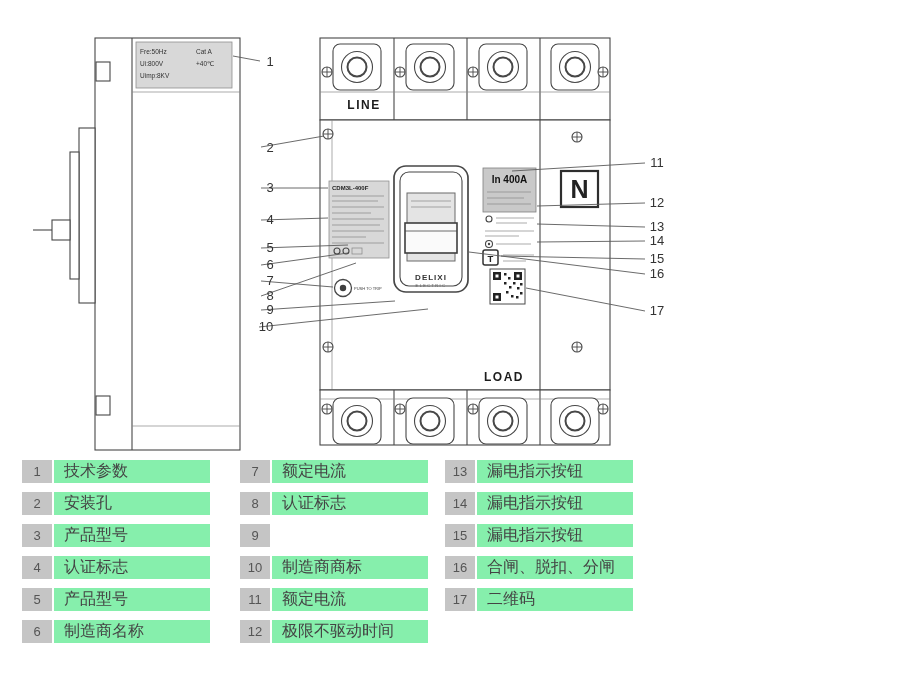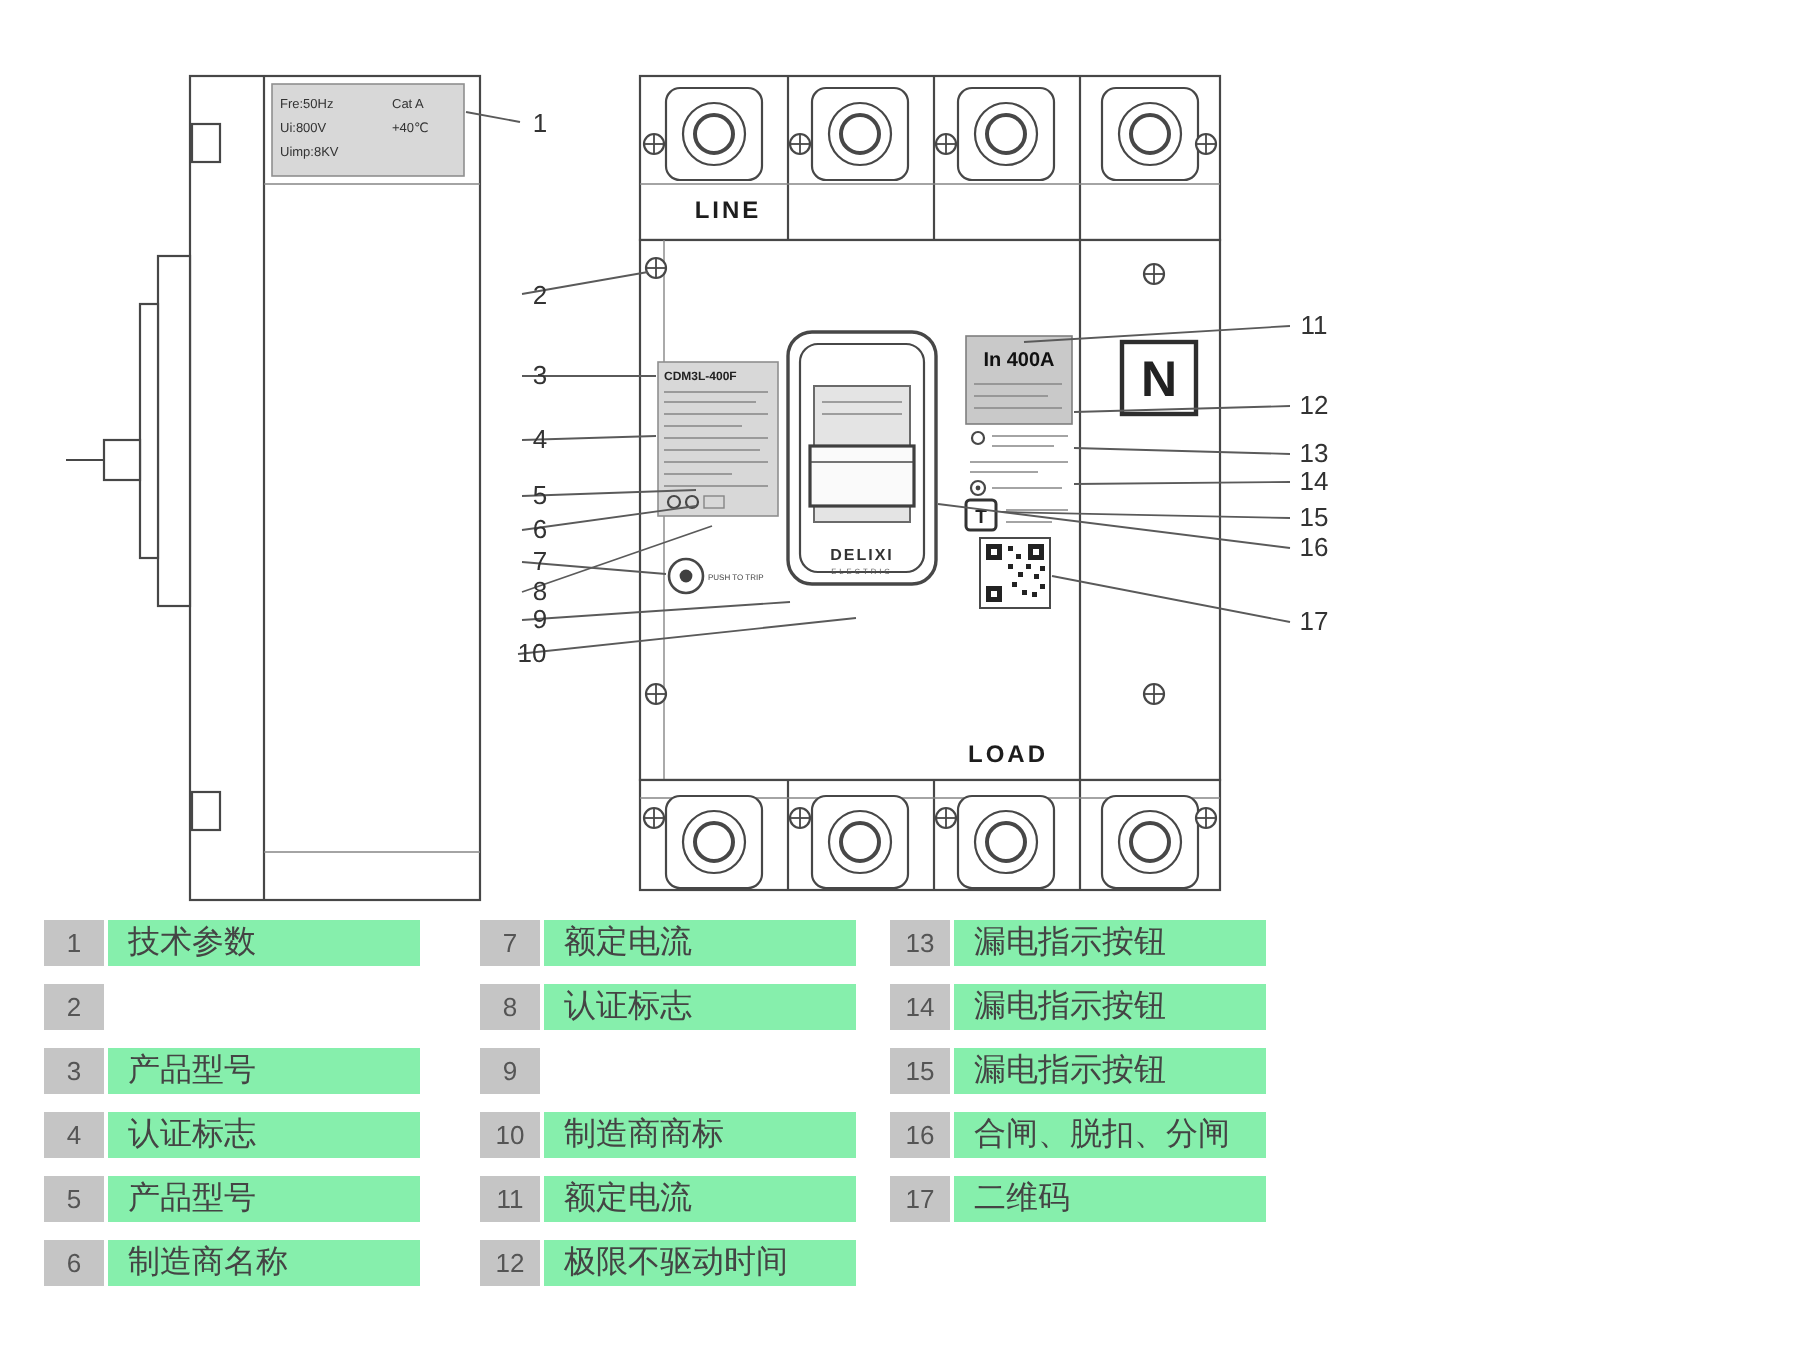--- a/index.html
+++ b/index.html
@@ -275,20 +275,21 @@
 </div>
 
 <div class="legend">
   <div class="legend-col col1">
     <div class="legend-row">
       <span class="lnum">1</span>
       <span class="llabel">技术参数</span>
     </div>
     <div class="legend-row">
       <span class="lnum">2</span>
+      <span class="llabel">安装孔</span>
     </div>
     <div class="legend-row">
       <span class="lnum">3</span>
       <span class="llabel">产品型号</span>
     </div>
     <div class="legend-row">
       <span class="lnum">4</span>
       <span class="llabel">认证标志</span>
     </div>
     <div class="legend-row">

